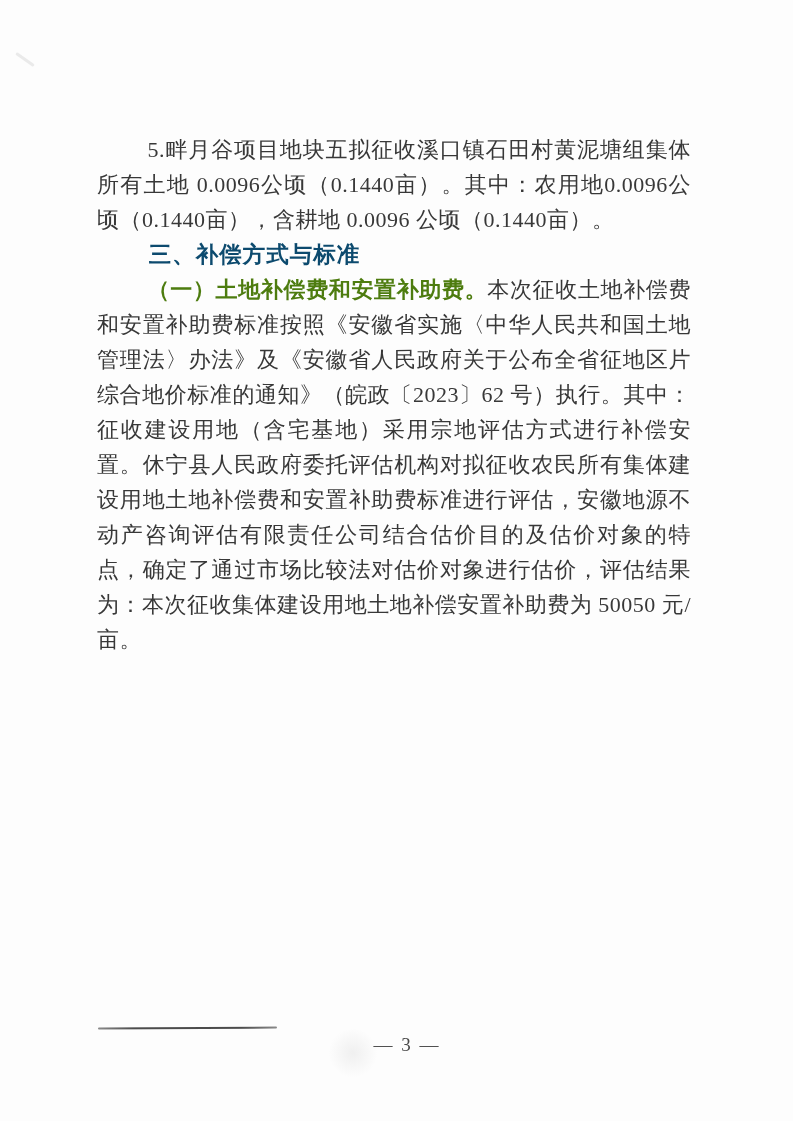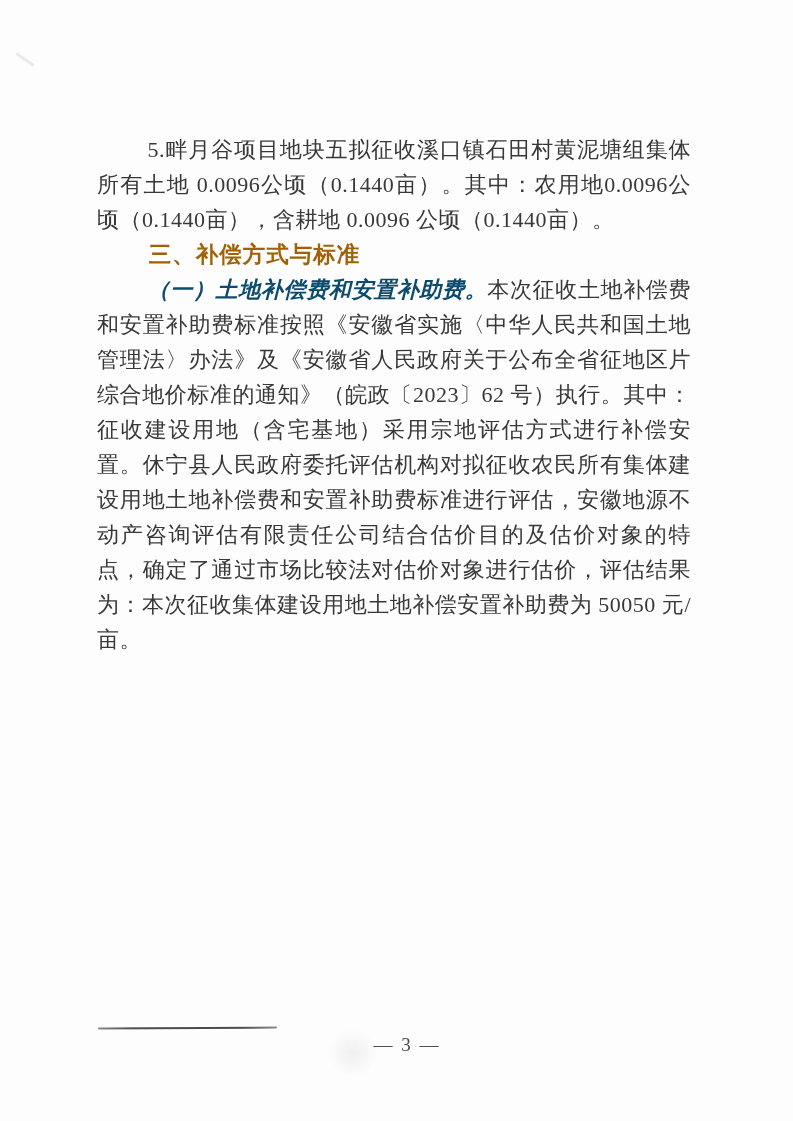--- a/index.html
+++ b/index.html
@@ -30,29 +30,28 @@
     letter-spacing: 0.5px;
   }
   .body-text p {
     margin: 0;
     text-indent: 2.3em;
   }
   .section-heading {
     margin: 0;
     text-indent: 2.3em;
     font-weight: bold;
-    color: #a16207;
+    color: #0c4a6e;
     font-size: 22.5px;
     line-height: 35px;
     letter-spacing: 1px;
   }
   .lead-bold {
     font-weight: bold;
-    color: #0c4a6e;
-    font-style: italic;
+    color: #4d7c0f;
   }
   
   .footnote-rule {
     position: absolute;
     left: 98px;
     top: 1027px;
     width: 179px;
     height: 2px;
     background: linear-gradient(90deg, #8a8a8a, #4c4c4c 20%, #4c4c4c 80%, #8a8a8a);
     border-radius: 1px;

